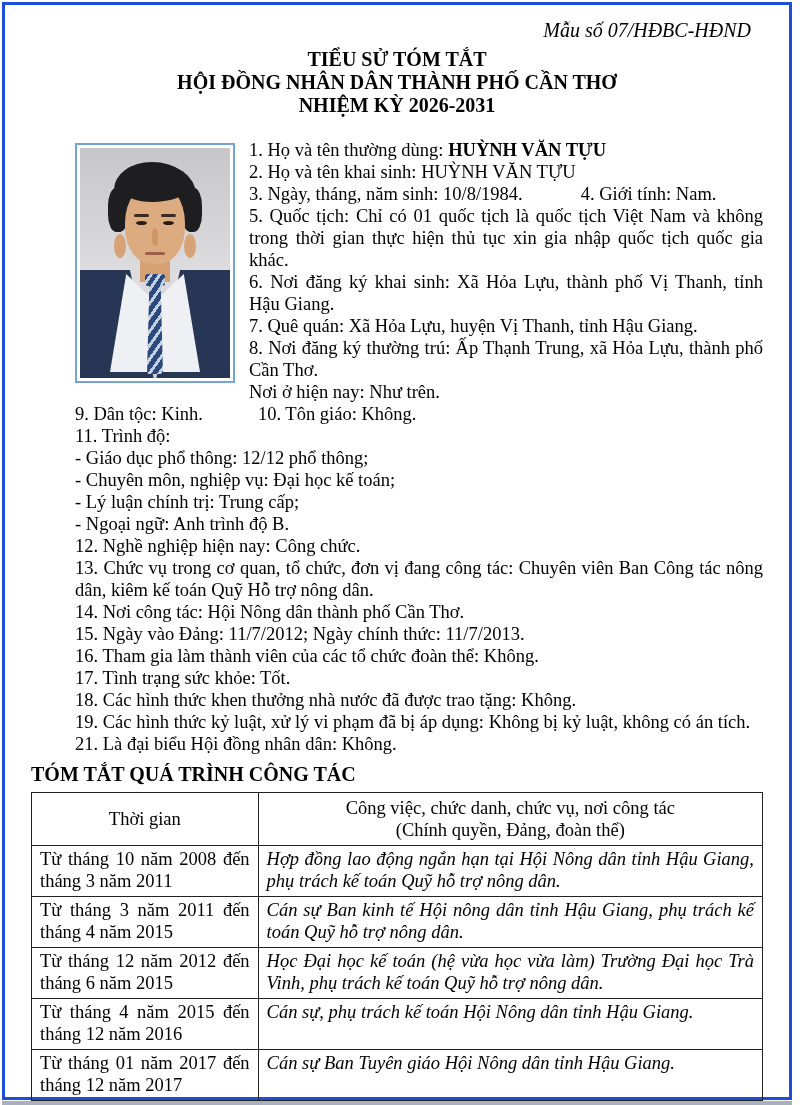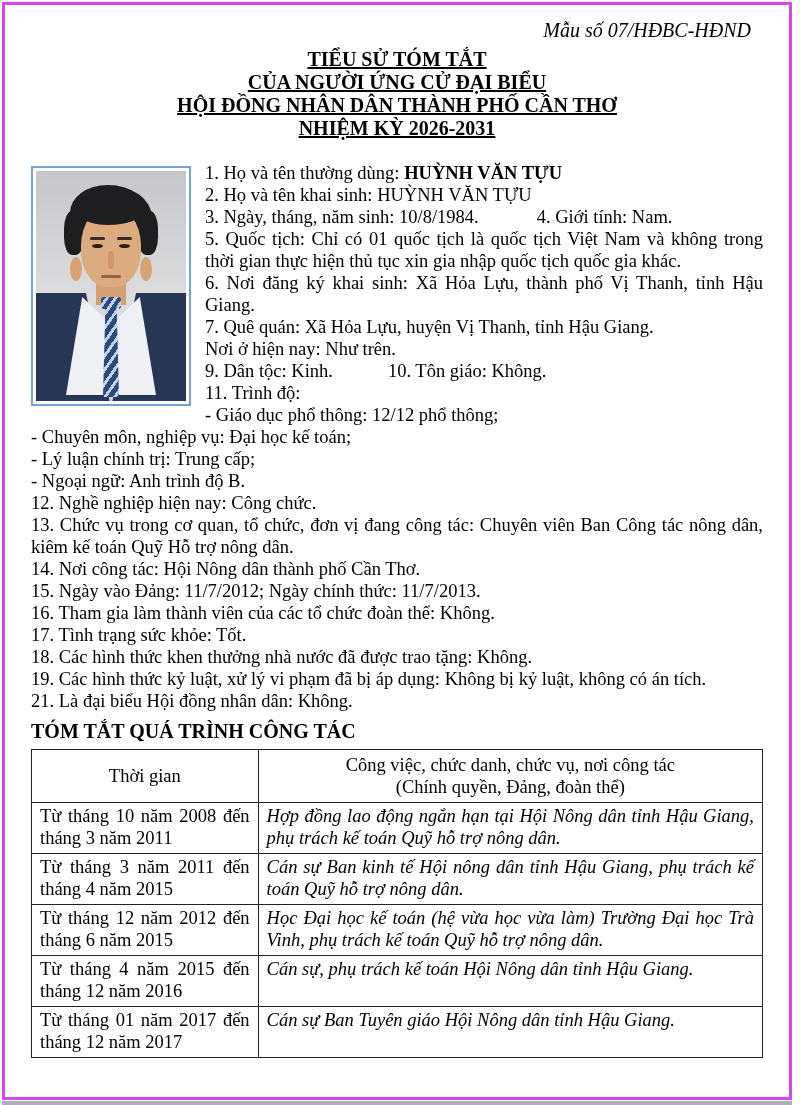--- a/index.html
+++ b/index.html
@@ -3,34 +3,34 @@
 <meta charset="utf-8">
 <style>
   html,body { margin:0; padding:0; }
   body {
     width:800px; height:1105px; position:relative; background:#ffffff;
     font-family:"Liberation Serif","DejaVu Serif",serif; color:#000;
     overflow:hidden;
   }
   .page {
     position:absolute; top:2px; left:2px; right:8px; bottom:5px;
-    border:3px solid #d946ef; background:#fff;
+    border:3px solid #1d4ed8; background:#fff;
     padding:12px 26px 0 26px; box-sizing:border-box;
   }
   .bottom-strip {
     position:absolute; left:2px; right:8px; bottom:0; height:4px;
     background:#aab0bd;
   }
   .form-number {
     text-align:right; font-style:italic; font-size:20px; padding-right:12px;
     margin:2px 0 6px 0;
   }
   .doc-title { text-align:center; font-weight:bold; font-size:20px; line-height:23px; margin:0 0 4px 0; }
-  .doc-title div { white-space:nowrap;text-decoration:underline; }
-  .content { margin-top:22px; font-size:18.5px; line-height:22px; text-align:justify; }
+  .doc-title div { white-space:nowrap; }
+  .content { margin-top:22px; font-size:18.5px; line-height:22px; text-align:justify;margin-left:44px; }
   .content p.item { margin:0; }
   .content p.item.indent { padding-left:36px; }
   .content .bold { font-weight:bold; }
   .content .gap { display:inline-block; height:1px; }
 
   
   .photo-frame {
     float:left; width:150px; height:230px; border:2px solid #74a4d6;
     background:#fff; padding:3px; margin:4px 14px 8px 0; position:relative;
   }
@@ -82,21 +82,20 @@
 </style>
 </head>
 <body>
 
 <div class="page">
 
   <div class="form-number">Mẫu số 07/HĐBC-HĐND</div>
 
   <div class="doc-title">
       <div>TIỂU SỬ TÓM TẮT</div>
-      <div>CỦA NGƯỜI ỨNG CỬ ĐẠI BIỂU</div>
       <div>HỘI ĐỒNG NHÂN DÂN THÀNH PHỐ CẦN THƠ</div>
       <div>NHIỆM KỲ 2026-2031</div>
     </div>
 
   <div class="content">
     <div class="photo-frame">
       <div class="photo-inner">
         <div class="p-suit-l"></div>
         <div class="p-suit-r"></div>
         <div class="p-neck"></div>
@@ -117,20 +116,21 @@
         </div>
       </div>
     </div>
     <div>
         <p class="item"><span>1. Họ và tên thường dùng: </span><span class="bold">HUỲNH VĂN TỰU</span></p>
         <p class="item"><span>2. Họ và tên khai sinh: HUỲNH VĂN TỰU</span></p>
         <p class="item"><span>3. Ngày, tháng, năm sinh: 10/8/1984.</span><span class="gap" style="width: 58px;"></span><span>4. Giới tính: Nam.</span></p>
         <p class="item"><span>5. Quốc tịch: Chỉ có 01 quốc tịch là quốc tịch Việt Nam và không trong thời gian thực hiện thủ tục xin gia nhập quốc tịch quốc gia khác.</span></p>
         <p class="item"><span>6. Nơi đăng ký khai sinh: Xã Hỏa Lựu, thành phố Vị Thanh, tỉnh Hậu Giang.</span></p>
         <p class="item"><span>7. Quê quán: Xã Hỏa Lựu, huyện Vị Thanh, tỉnh Hậu Giang.</span></p>
+        <p class="item"><span>8. Nơi đăng ký thường trú: Ấp Thạnh Trung, xã Hỏa Lựu, thành phố Cần Thơ.</span></p>
         <p class="item indent"><span>Nơi ở hiện nay: Như trên.</span></p>
         <p class="item"><span>9. Dân tộc: Kinh.</span><span class="gap" style="width: 55px;"></span><span>10. Tôn giáo: Không.</span></p>
         <p class="item"><span>11. Trình độ:</span></p>
         <p class="item"><span>- Giáo dục phổ thông: 12/12 phổ thông;</span></p>
         <p class="item"><span>- Chuyên môn, nghiệp vụ: Đại học kế toán;</span></p>
         <p class="item"><span>- Lý luận chính trị: Trung cấp;</span></p>
         <p class="item"><span>- Ngoại ngữ: Anh trình độ B.</span></p>
         <p class="item"><span>12. Nghề nghiệp hiện nay: Công chức.</span></p>
         <p class="item"><span>13. Chức vụ trong cơ quan, tổ chức, đơn vị đang công tác: Chuyên viên Ban Công tác nông dân, kiêm kế toán Quỹ Hỗ trợ nông dân.</span></p>
         <p class="item"><span>14. Nơi công tác: Hội Nông dân thành phố Cần Thơ.</span></p>

